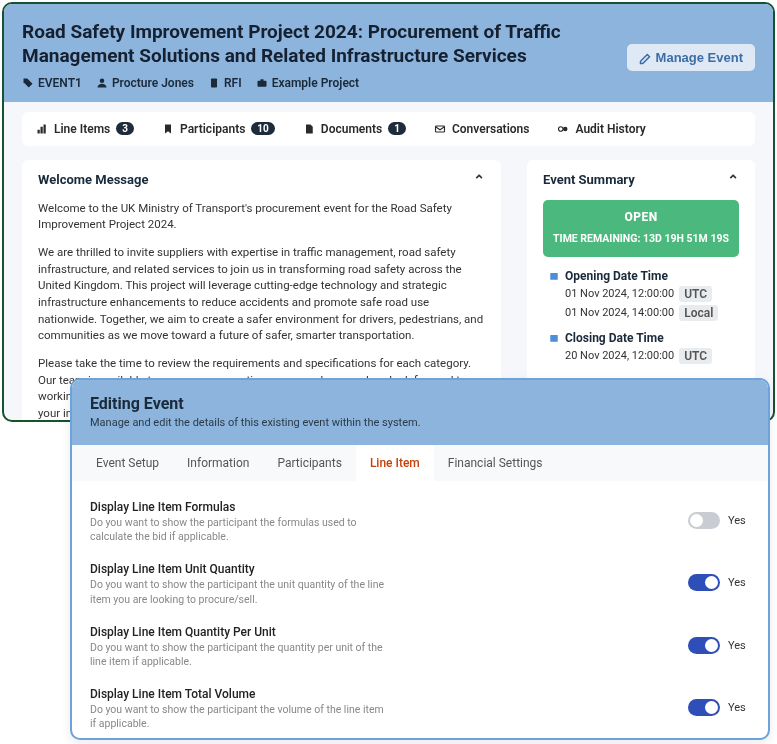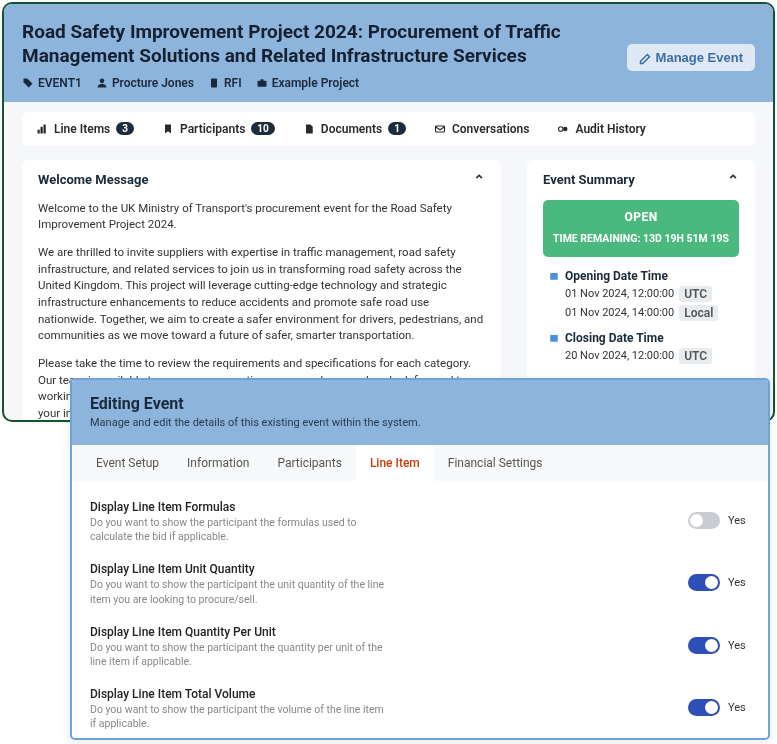--- a/index.html
+++ b/index.html
@@ -123,21 +123,21 @@
     .cal-ico { width: 10px; height: 10px; display: inline-block; }
 
     
     .modal {
       position: absolute;
       top: 378px;
       left: 70px;
       width: 700px;
       height: 362px;
       border: 2px solid #6da2db;
-      border-radius: 5px;
+      border-radius: 10px;
       overflow: hidden;
       background: #fff;
       box-shadow: 0 4px 12px rgba(0,0,0,0.08);
     }
     .modal-head {
       background: #8db4dc;
       padding: 14px 18px 16px;
     }
     .modal-title { font-size: 16px; font-weight: 700; color: #1a2a3a; }
     .modal-sub { font-size: 11px; color: #2a3a4a; margin-top: 3px; }

